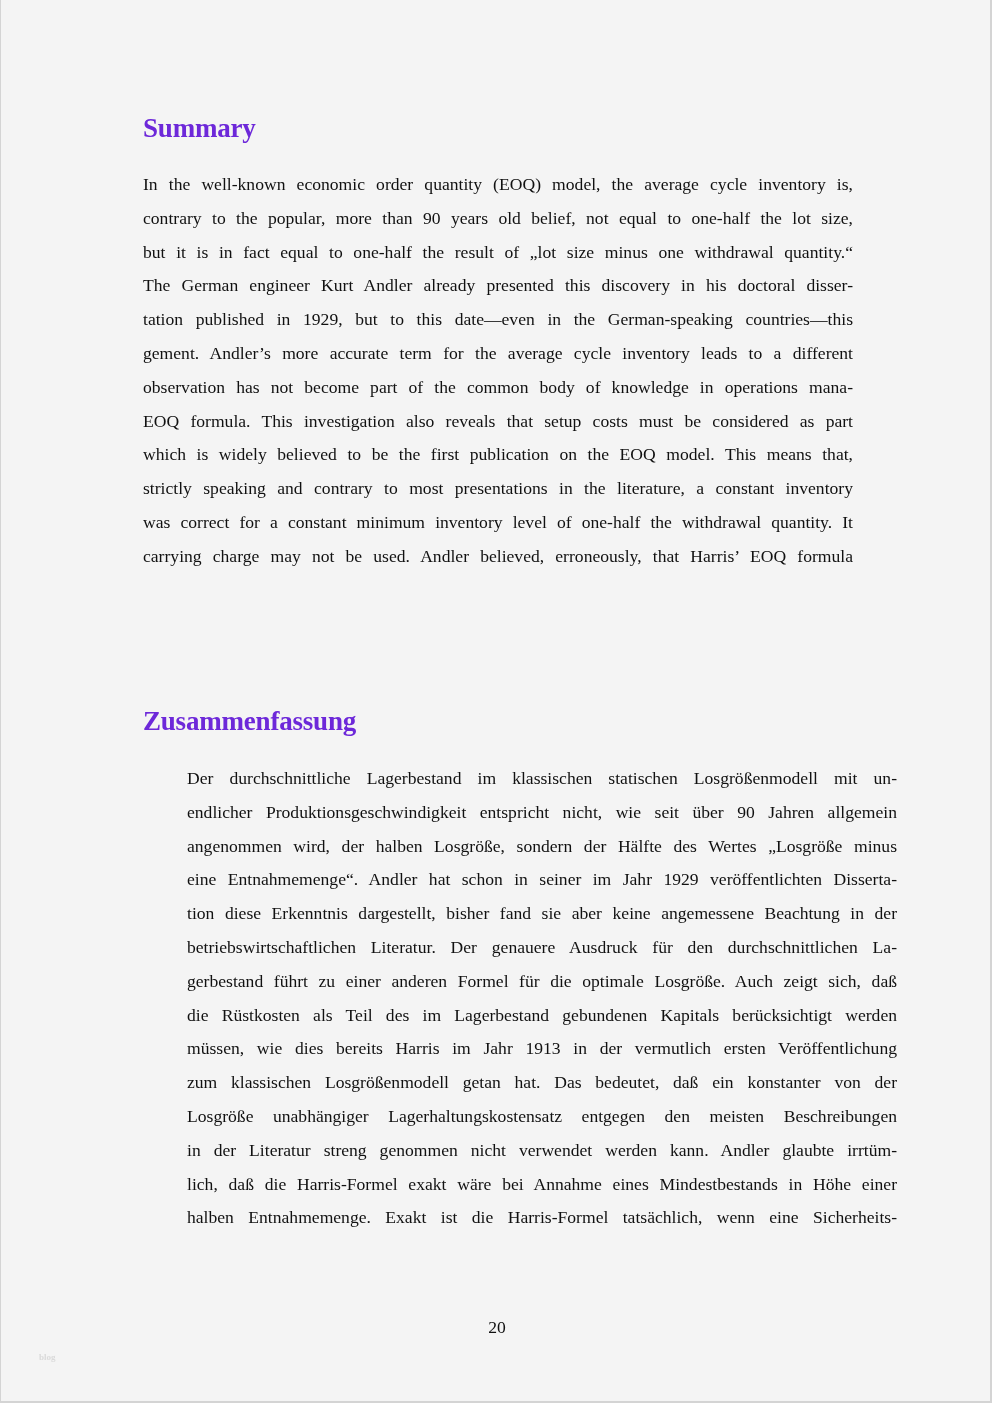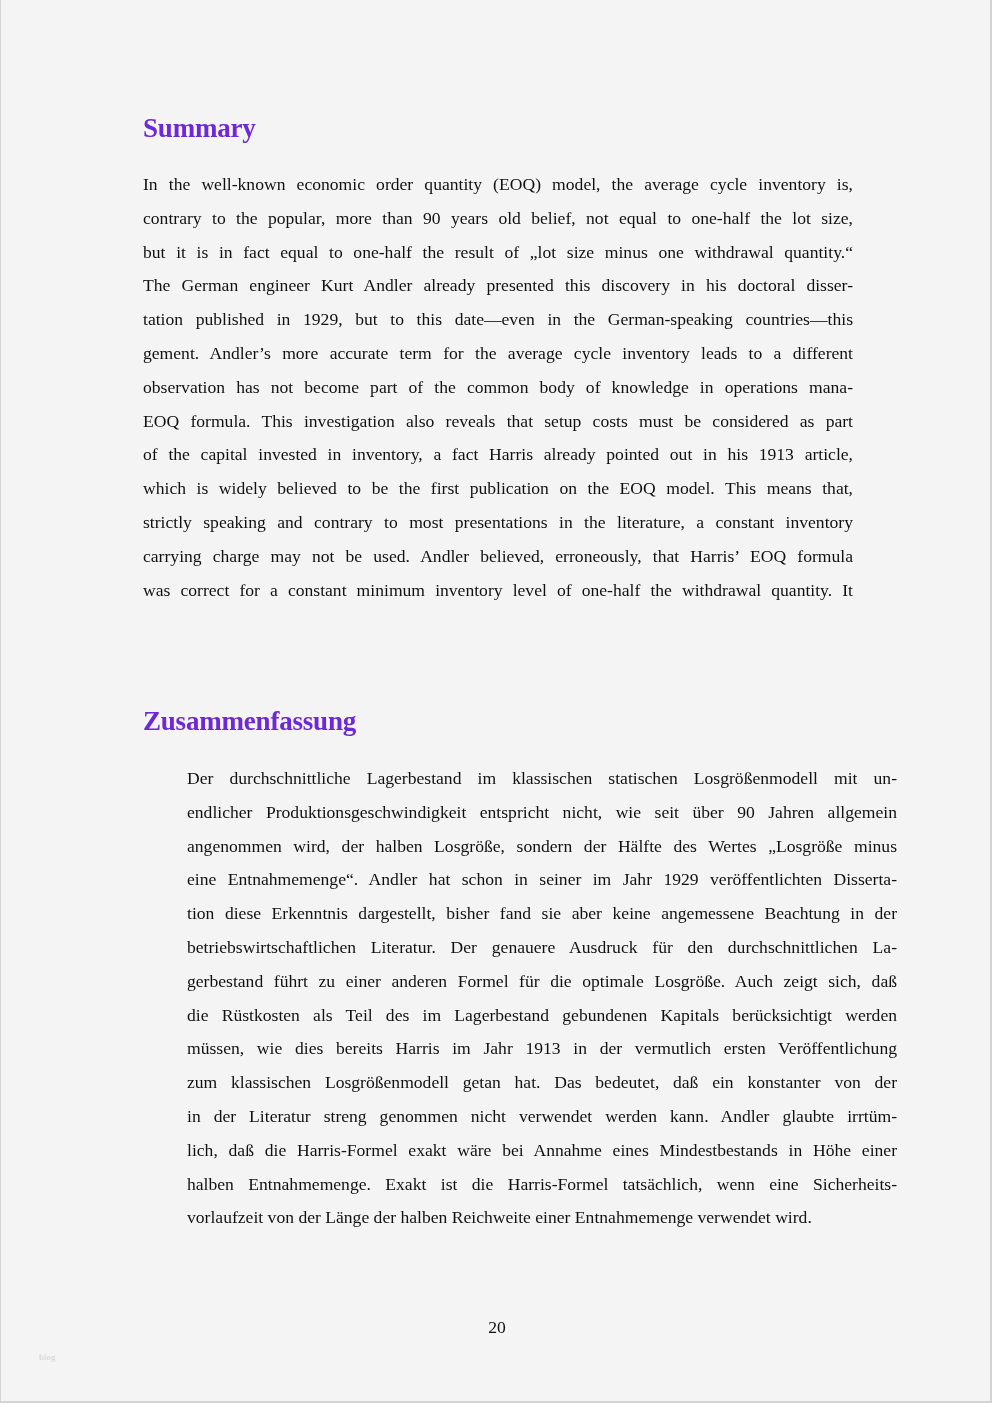--- a/index.html
+++ b/index.html
@@ -83,42 +83,41 @@
 
   <div class="paragraph" style="top:168px;">
     <span class="line">In the well-known economic order quantity (EOQ) model, the average cycle inventory is,</span>
     <span class="line">contrary to the popular, more than 90 years old belief, not equal to one-half the lot size,</span>
     <span class="line">but it is in fact equal to one-half the result of „lot size minus one withdrawal quantity.“</span>
     <span class="line">The German engineer Kurt Andler already presented this discovery in his doctoral disser-</span>
     <span class="line">tation published in 1929, but to this date—even in the German-speaking countries—this</span>
     <span class="line">gement. Andler’s more accurate term for the average cycle inventory leads to a different</span>
     <span class="line">observation has not become part of the common body of knowledge in operations mana-</span>
     <span class="line">EOQ formula. This investigation also reveals that setup costs must be considered as part</span>
-    <span class="line">of the capital invested in inventory, a fact Harris already pointed out in his 1913 article,</span>
     <span class="line">which is widely believed to be the first publication on the EOQ model. This means that,</span>
     <span class="line">strictly speaking and contrary to most presentations in the literature, a constant inventory</span>
+    <span class="line">was correct for a constant minimum inventory level of one-half the withdrawal quantity. It</span>
     <span class="line">carrying charge may not be used. Andler believed, erroneously, that Harris’ EOQ formula</span>
-    <span class="line">was correct for a constant minimum inventory level of one-half the withdrawal quantity. It</span>
   </div>
 
   <h2 class="heading" style="top:705px;">Zusammenfassung</h2>
 
   <div class="paragraph" style="top:762px;margin-left:44px;">
     <span class="line">Der durchschnittliche Lagerbestand im klassischen statischen Losgrößenmodell mit un-</span>
     <span class="line">endlicher Produktionsgeschwindigkeit entspricht nicht, wie seit über 90 Jahren allgemein</span>
     <span class="line">angenommen wird, der halben Losgröße, sondern der Hälfte des Wertes „Losgröße minus</span>
     <span class="line">eine Entnahmemenge“. Andler hat schon in seiner im Jahr 1929 veröffentlichten Disserta-</span>
     <span class="line">tion diese Erkenntnis dargestellt, bisher fand sie aber keine angemessene Beachtung in der</span>
     <span class="line">betriebswirtschaftlichen Literatur. Der genauere Ausdruck für den durchschnittlichen La-</span>
     <span class="line">gerbestand führt zu einer anderen Formel für die optimale Losgröße. Auch zeigt sich, daß</span>
     <span class="line">die Rüstkosten als Teil des im Lagerbestand gebundenen Kapitals berücksichtigt werden</span>
     <span class="line">müssen, wie dies bereits Harris im Jahr 1913 in der vermutlich ersten Veröffentlichung</span>
     <span class="line">zum klassischen Losgrößenmodell getan hat. Das bedeutet, daß ein konstanter von der</span>
+    <span class="line">Losgröße unabhängiger Lagerhaltungskostensatz entgegen den meisten Beschreibungen</span>
     <span class="line">in der Literatur streng genommen nicht verwendet werden kann. Andler glaubte irrtüm-</span>
     <span class="line">lich, daß die Harris-Formel exakt wäre bei Annahme eines Mindestbestands in Höhe einer</span>
     <span class="line">halben Entnahmemenge. Exakt ist die Harris-Formel tatsächlich, wenn eine Sicherheits-</span>
-    <span class="line last">vorlaufzeit von der Länge der halben Reichweite einer Entnahmemenge verwendet wird.</span>
   </div>
 </div>
 
 <div class="page-number">20</div>
 
 <div class="watermark">blog</div>
 
 </body></html>

